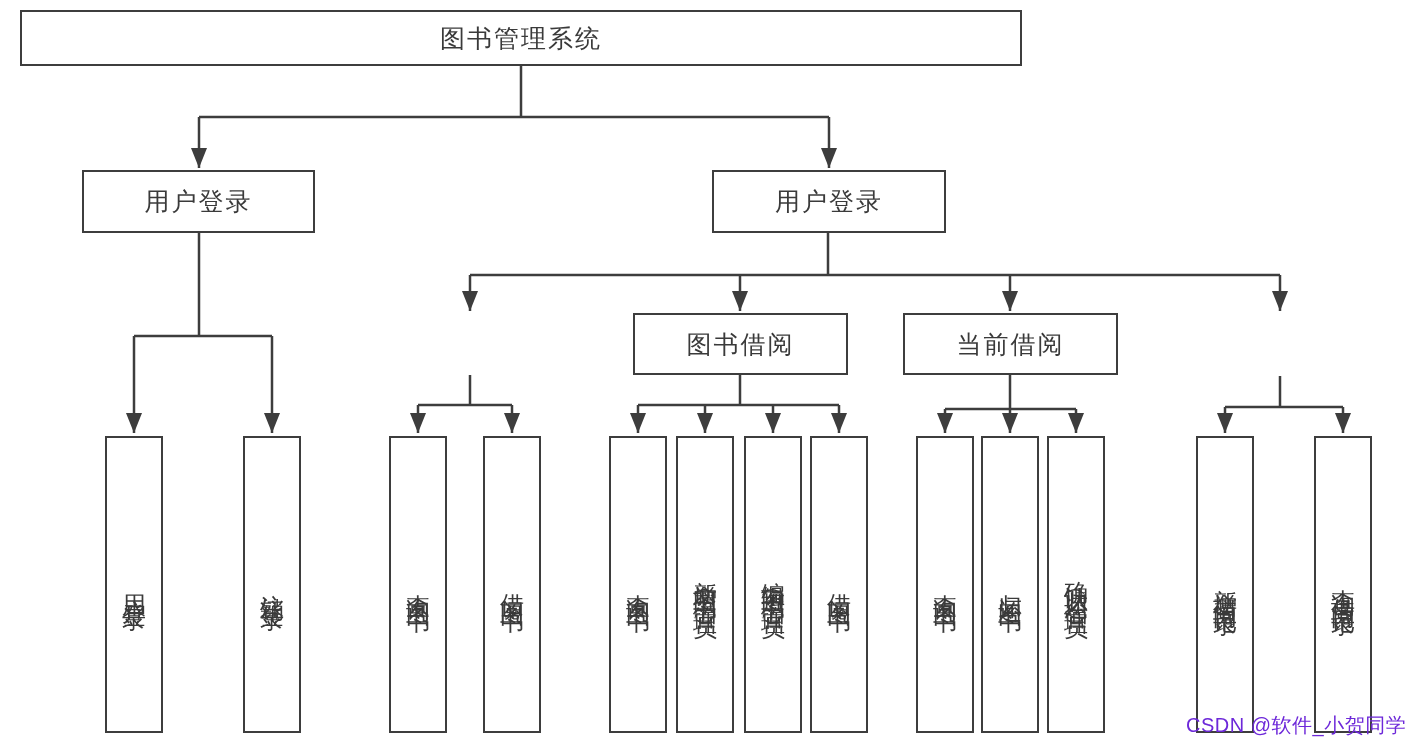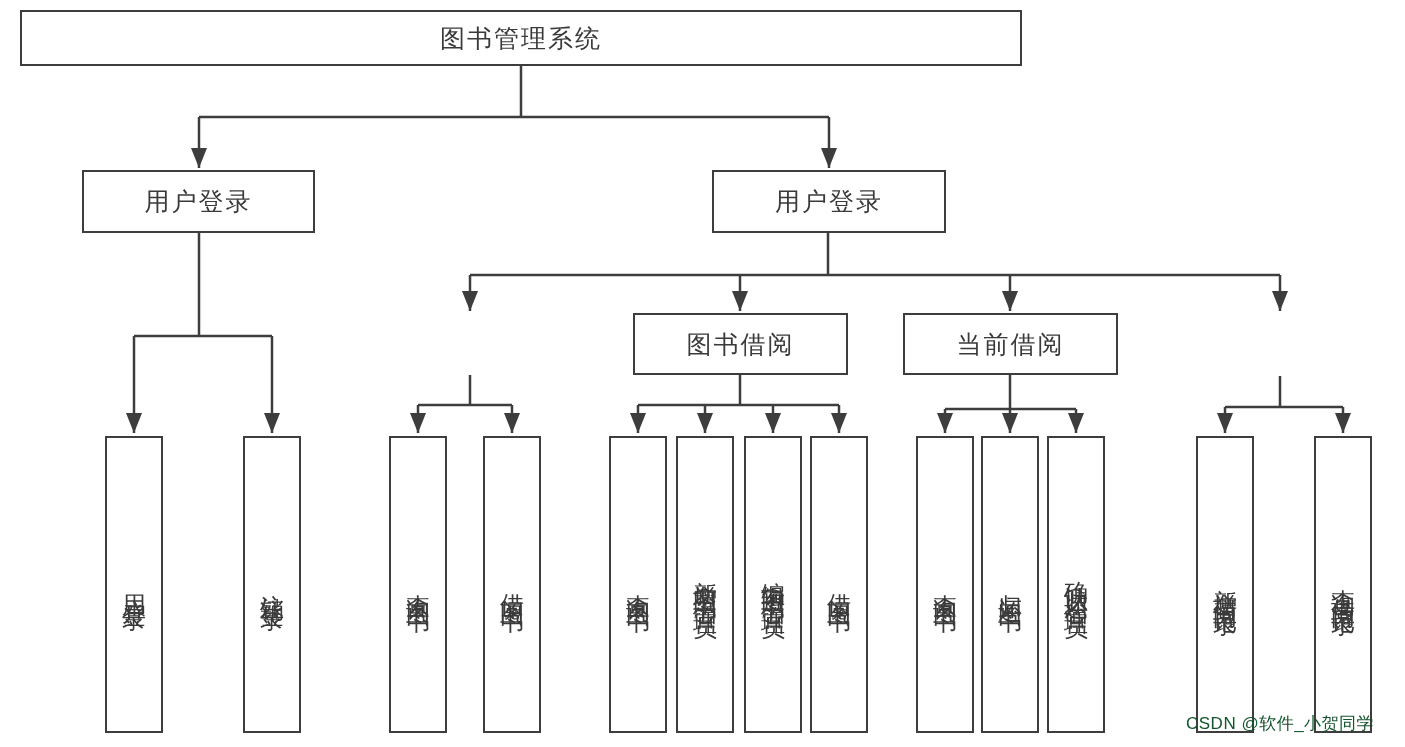--- a/index.html
+++ b/index.html
@@ -41,22 +41,22 @@
     text-orientation: mixed;
     font-size: 24px;
     letter-spacing: 5px;
     line-height: 1;
     white-space: normal;
   }
   .watermark {
     position: absolute;
     left: 1186px;
     top: 712px;
-    font-size: 17px;
-    color: #14532d;
+    font-size: 20px;
+    color: #6d28d9;
     white-space: nowrap;
     z-index: 5;
     letter-spacing: 0.5px;
   }
   .ln {
     stroke: #3d3d3d;
     stroke-width: 2.5;
     fill: none;
   }
 </style>

